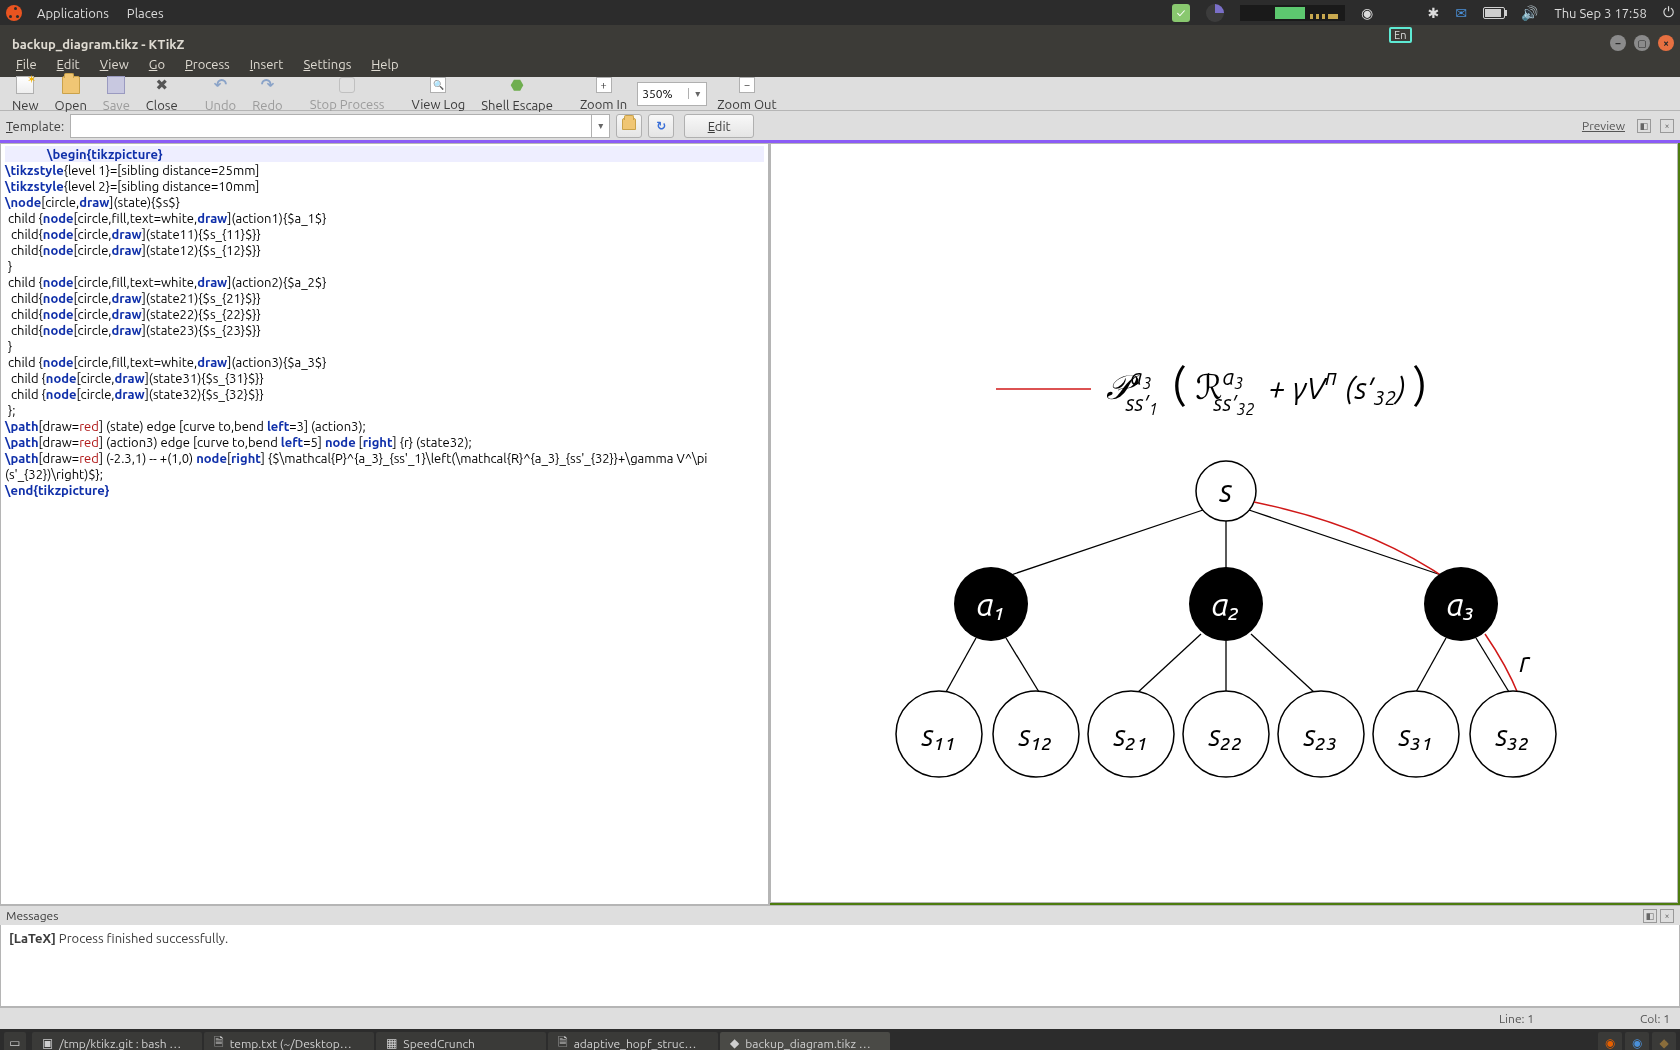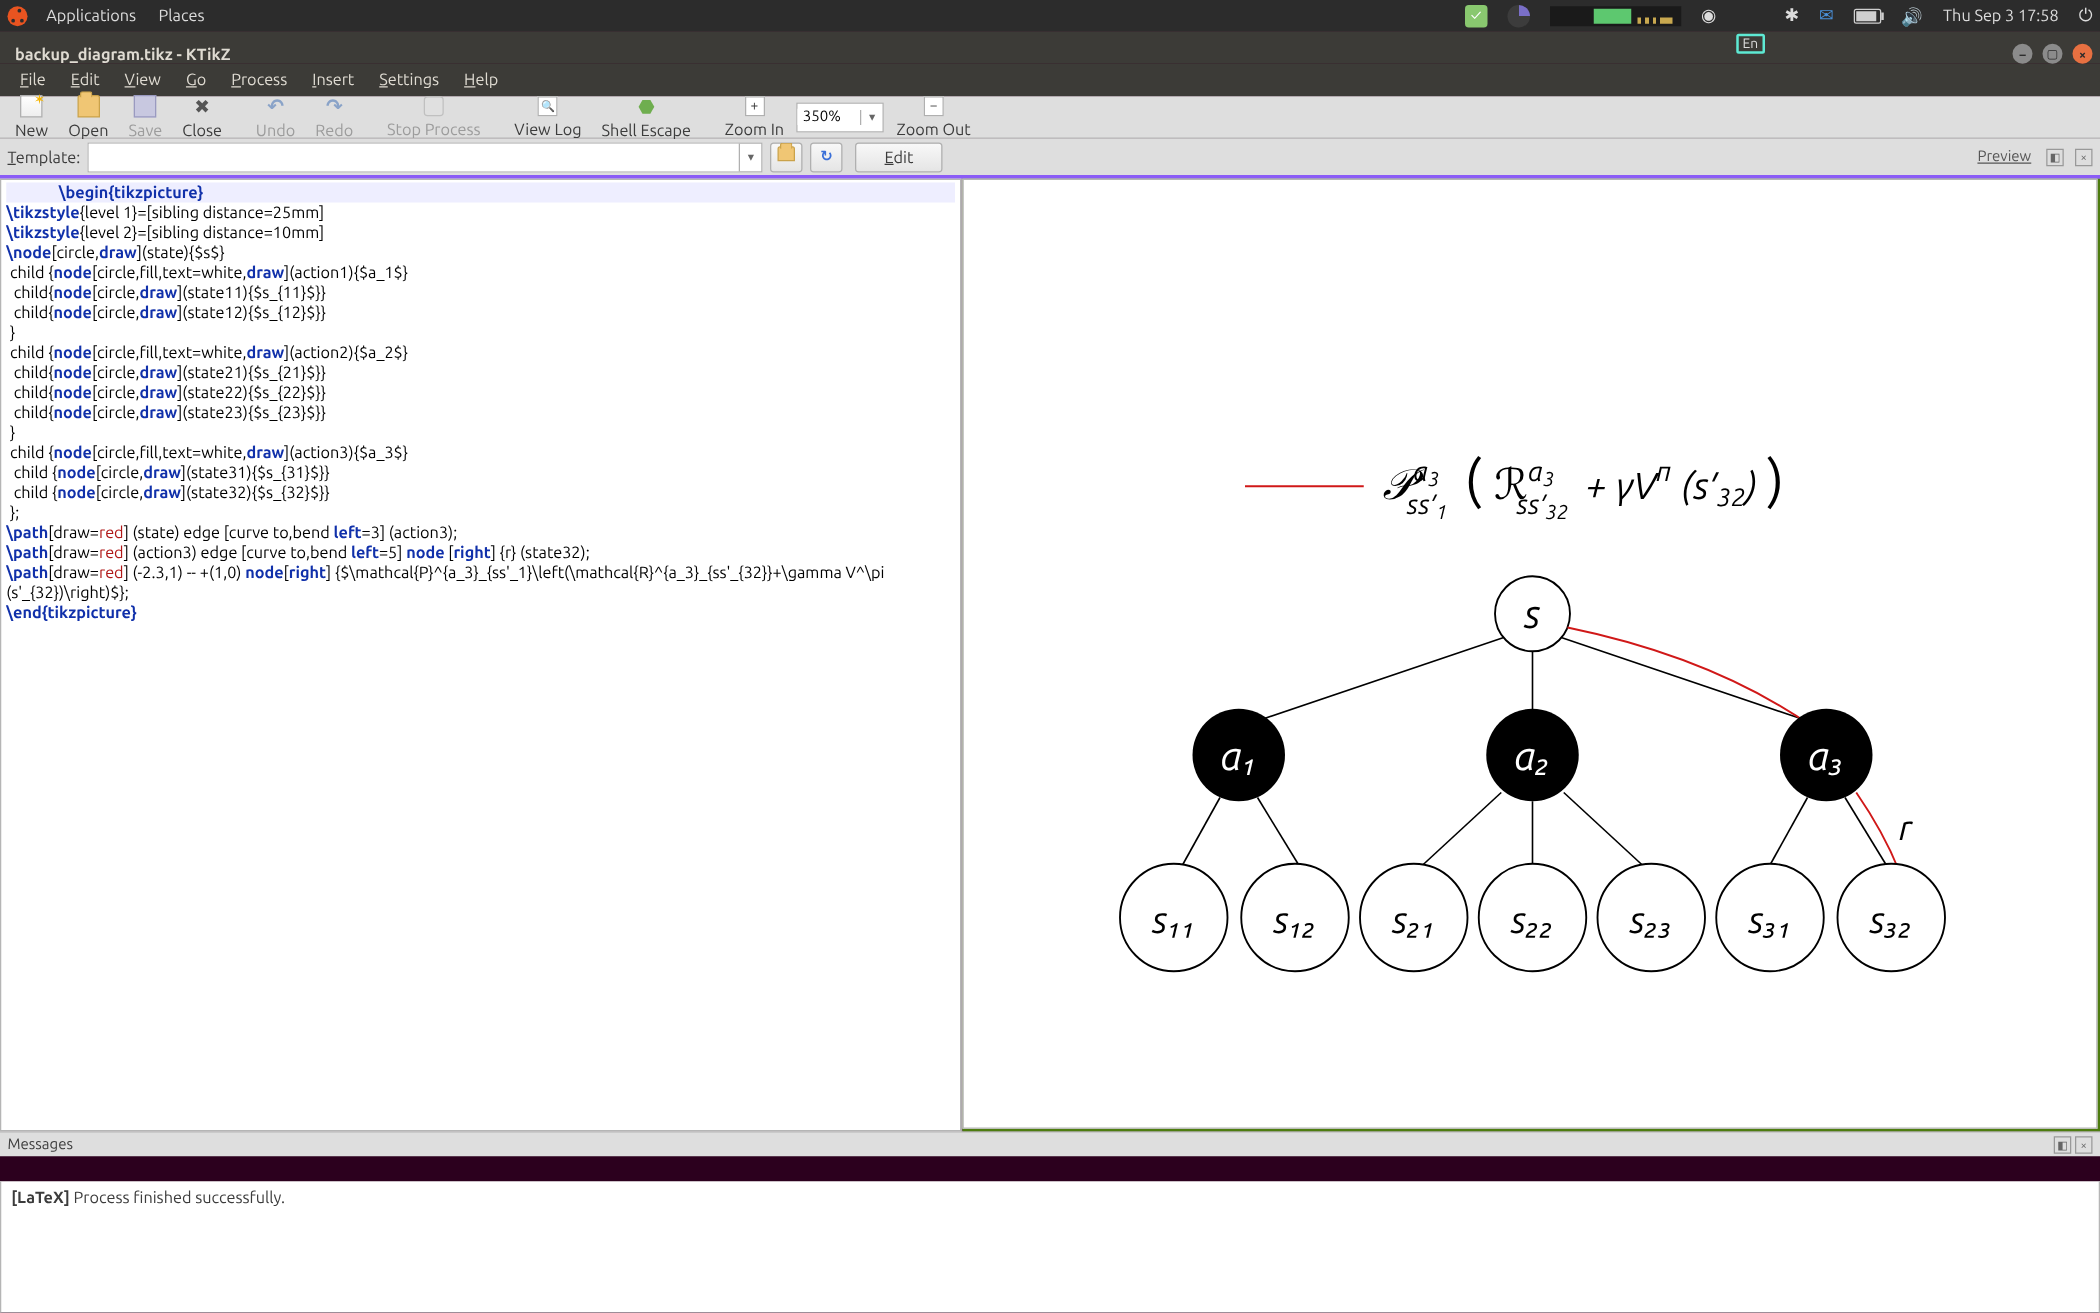--- a/index.html
+++ b/index.html
@@ -76,21 +76,21 @@
 #editor .red{color:#b01818;}
 .hl{background:#eef;padding-left:42px;}
 
 #rightcol{flex:1;display:flex;flex-direction:column;background:#4d7c0f;}
 #preview{flex:1;background:#fff;border:1px solid #b5b5b5;margin:0 2px 2px 0;position:relative;overflow:hidden;}
 
 
 #msghdr{height:20px;background:#dedede;display:flex;align-items:center;padding:0 6px;font-size:12px;color:#3c3c3c;border-top:1px solid #b5b5b5;}
 #msghdr .sp{flex:1;}
 #msghdr .hb{width:14px;height:14px;border:1px solid #999;margin-left:3px;font-size:9px;text-align:center;line-height:12px;color:#666;}
-#messages{height:106px;background:#fff;border:1px solid #b5b5b5;border-top:none;padding:6px 8px;font-size:13px;margin-top:20px;}
+#messages{height:82px;background:#fff;border:1px solid #b5b5b5;border-top:none;padding:6px 8px;font-size:13px;}
 #messages b{font-weight:bold;}
 
 
 #statusbar{height:22px;background:#dedede;border-top:1px solid #b5b5b5;display:flex;align-items:center;padding:0 10px;font-size:12px;color:#555;gap:44px;}
 #statusbar .sp{flex:1;}
 
 
 #taskbar{height:28px;background:#2c2c2c;display:flex;align-items:center;padding:0 4px;gap:2px;color:#cfcfcf;font-size:12px;}
 #taskbar .tbtn2{height:22px;padding:0 10px;display:flex;align-items:center;gap:6px;background:#3a3a38;border-radius:2px;min-width:170px;max-width:190px;overflow:hidden;white-space:nowrap;}
 #taskbar .tbtn2.active{background:#4a4a46;}

